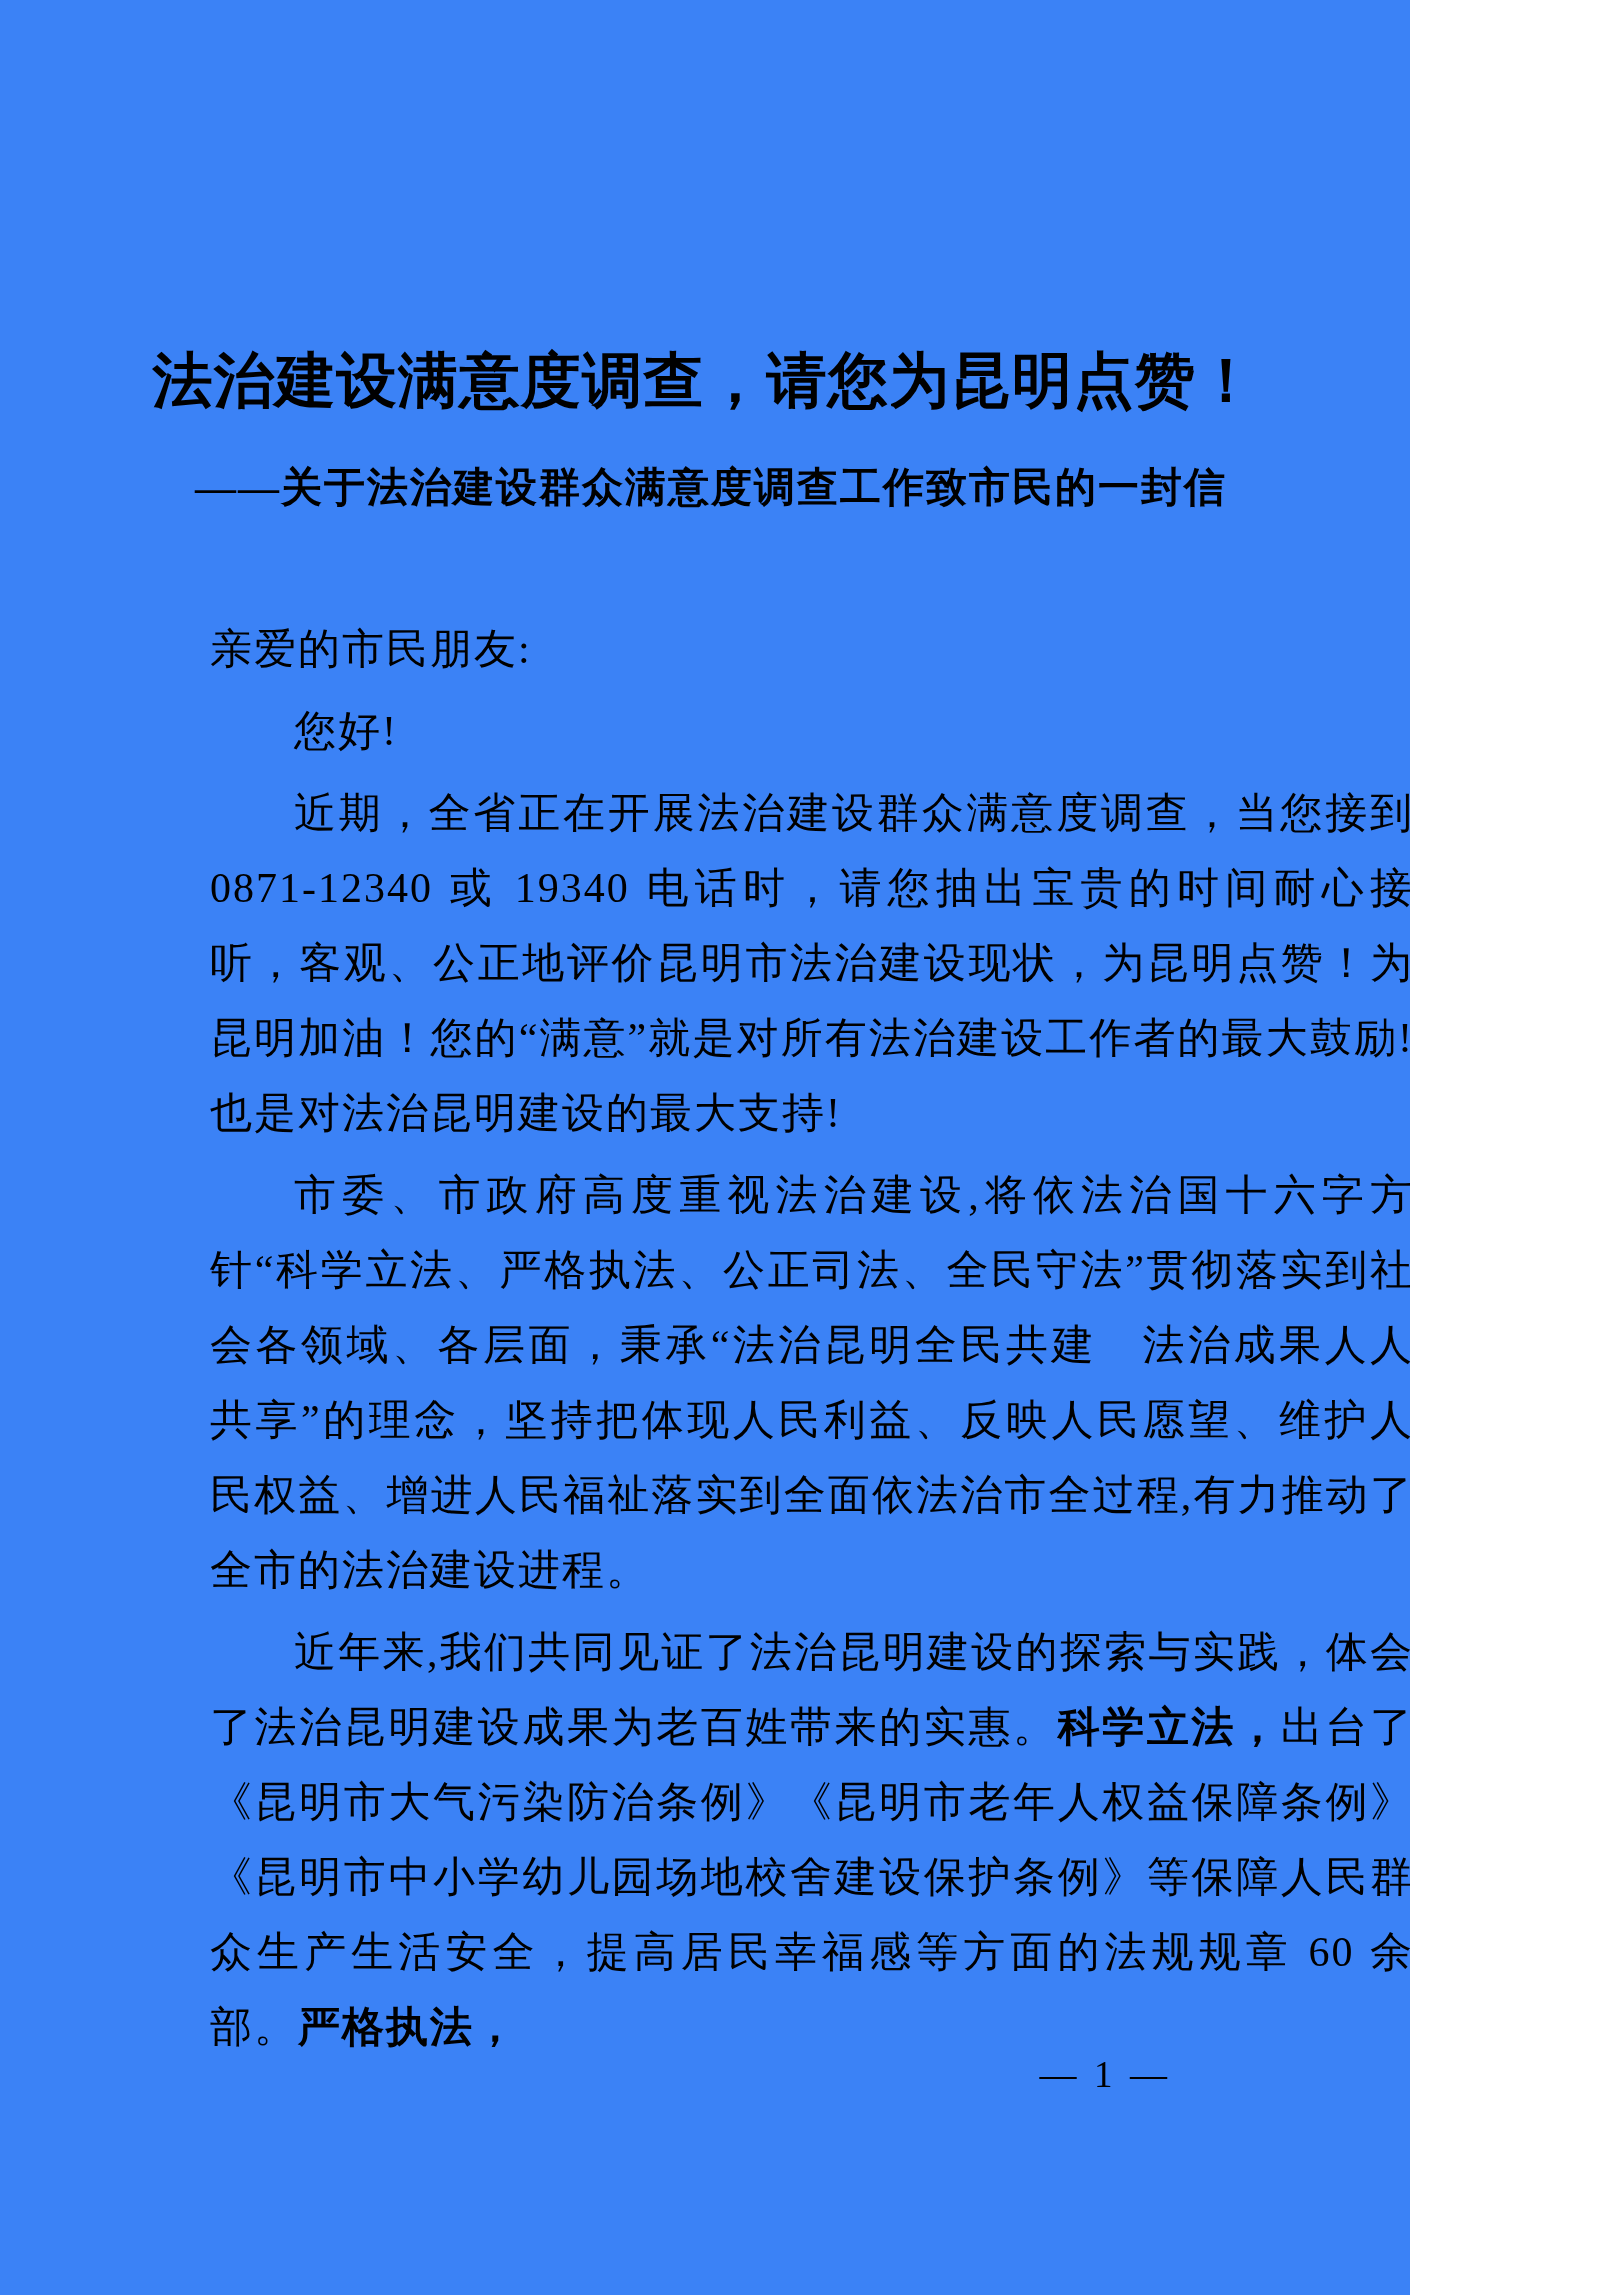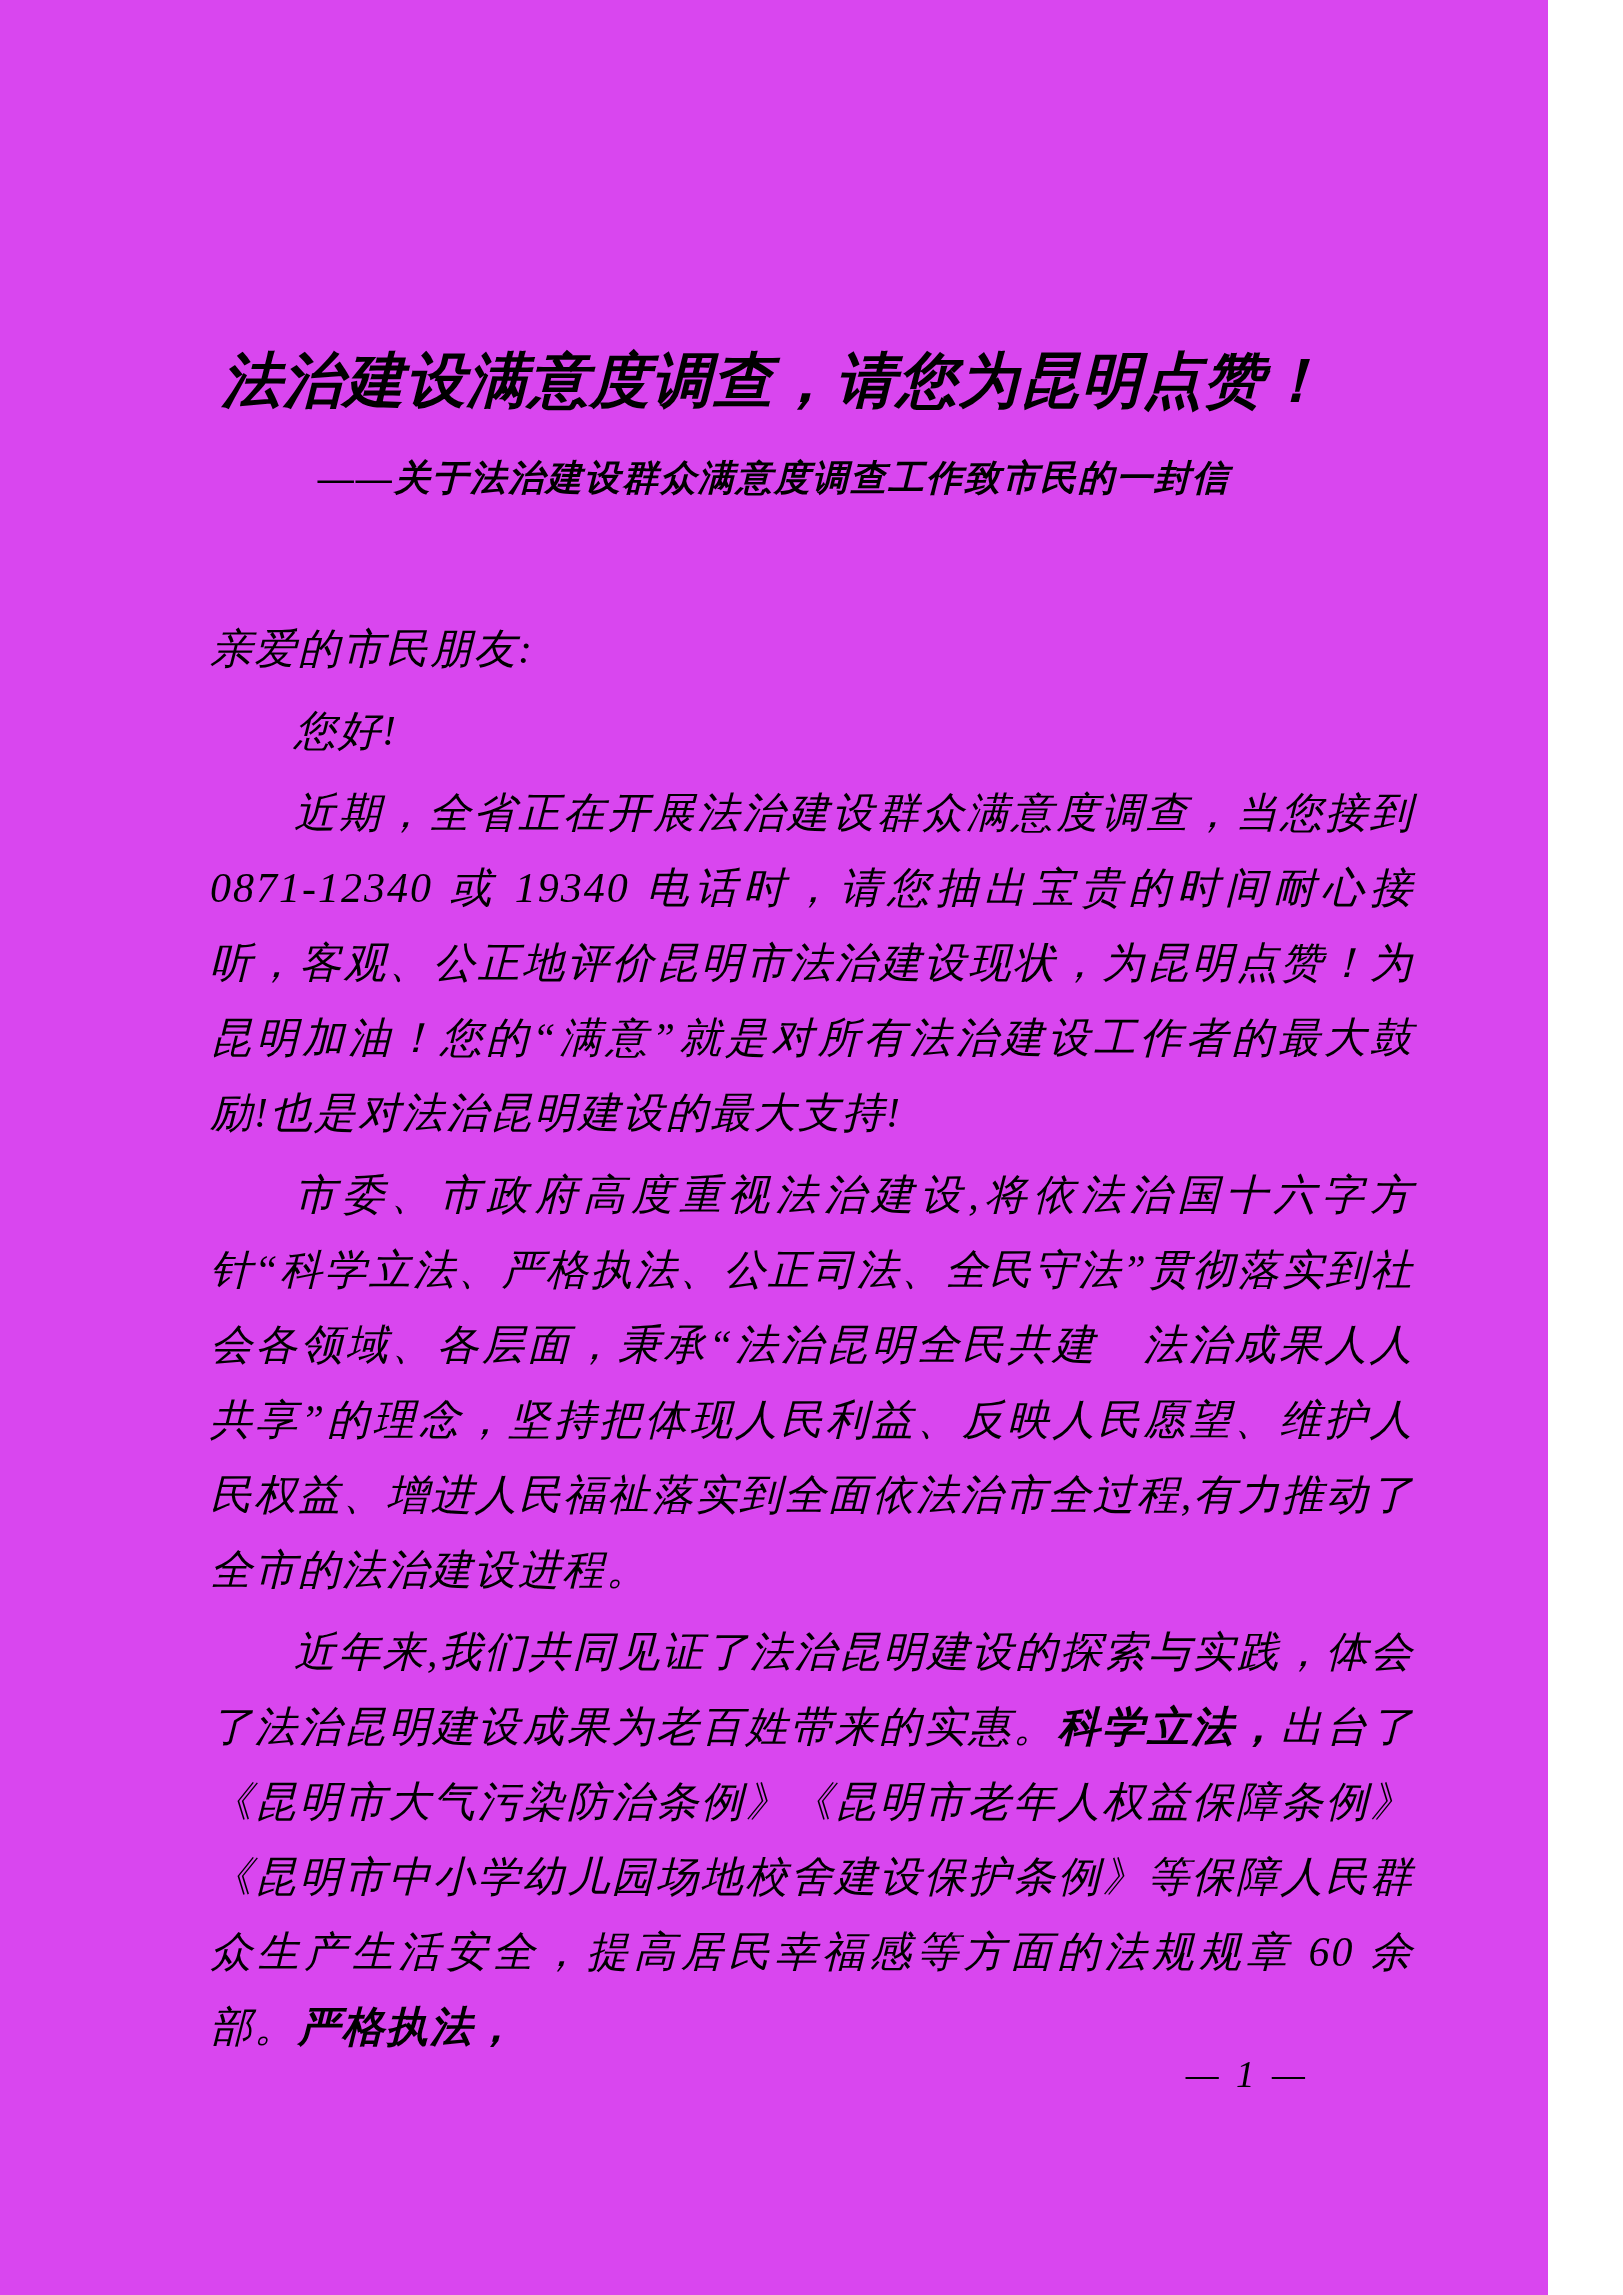--- a/index.html
+++ b/index.html
@@ -2,48 +2,47 @@
 <html style="font-size:11px"><head>
 <meta charset="utf-8">
 <style>
   html, body {
     margin: 0;
     padding: 0;
     background: #ffffff;
   }
   .page {
     position: relative;
-    width: 1548px;
+    width: 1410px;
     height: 2295px;
-    background: #d946ef;
+    background: #3b82f6;
     color: #000000;
     font-family: "Liberation Serif", "DejaVu Serif", serif;
     overflow: hidden;
-    font-style: italic;
   }
   .doc-title {
     position: absolute;
     top: 344px;
     left: 0;
     width: 100%;
     margin: 0;
     text-align: center;
     font-size: 60px;
     font-weight: bold;
     line-height: 1.25;
     letter-spacing: 1.4px;
   }
   .doc-subtitle {
     position: absolute;
     top: 455px;
     left: 0;
     width: 100%;
-    margin: 0;
+    margin: 6px;
     text-align: center;
-    font-size: 36px;
+    font-size: 41px;
     font-weight: bold;
     line-height: 1.3;
     letter-spacing: 2px;
   }
   .doc-body {
     position: absolute;
     top: 605px;
     left: 203px;
     width: 1218px;
     font-size: 42px;

